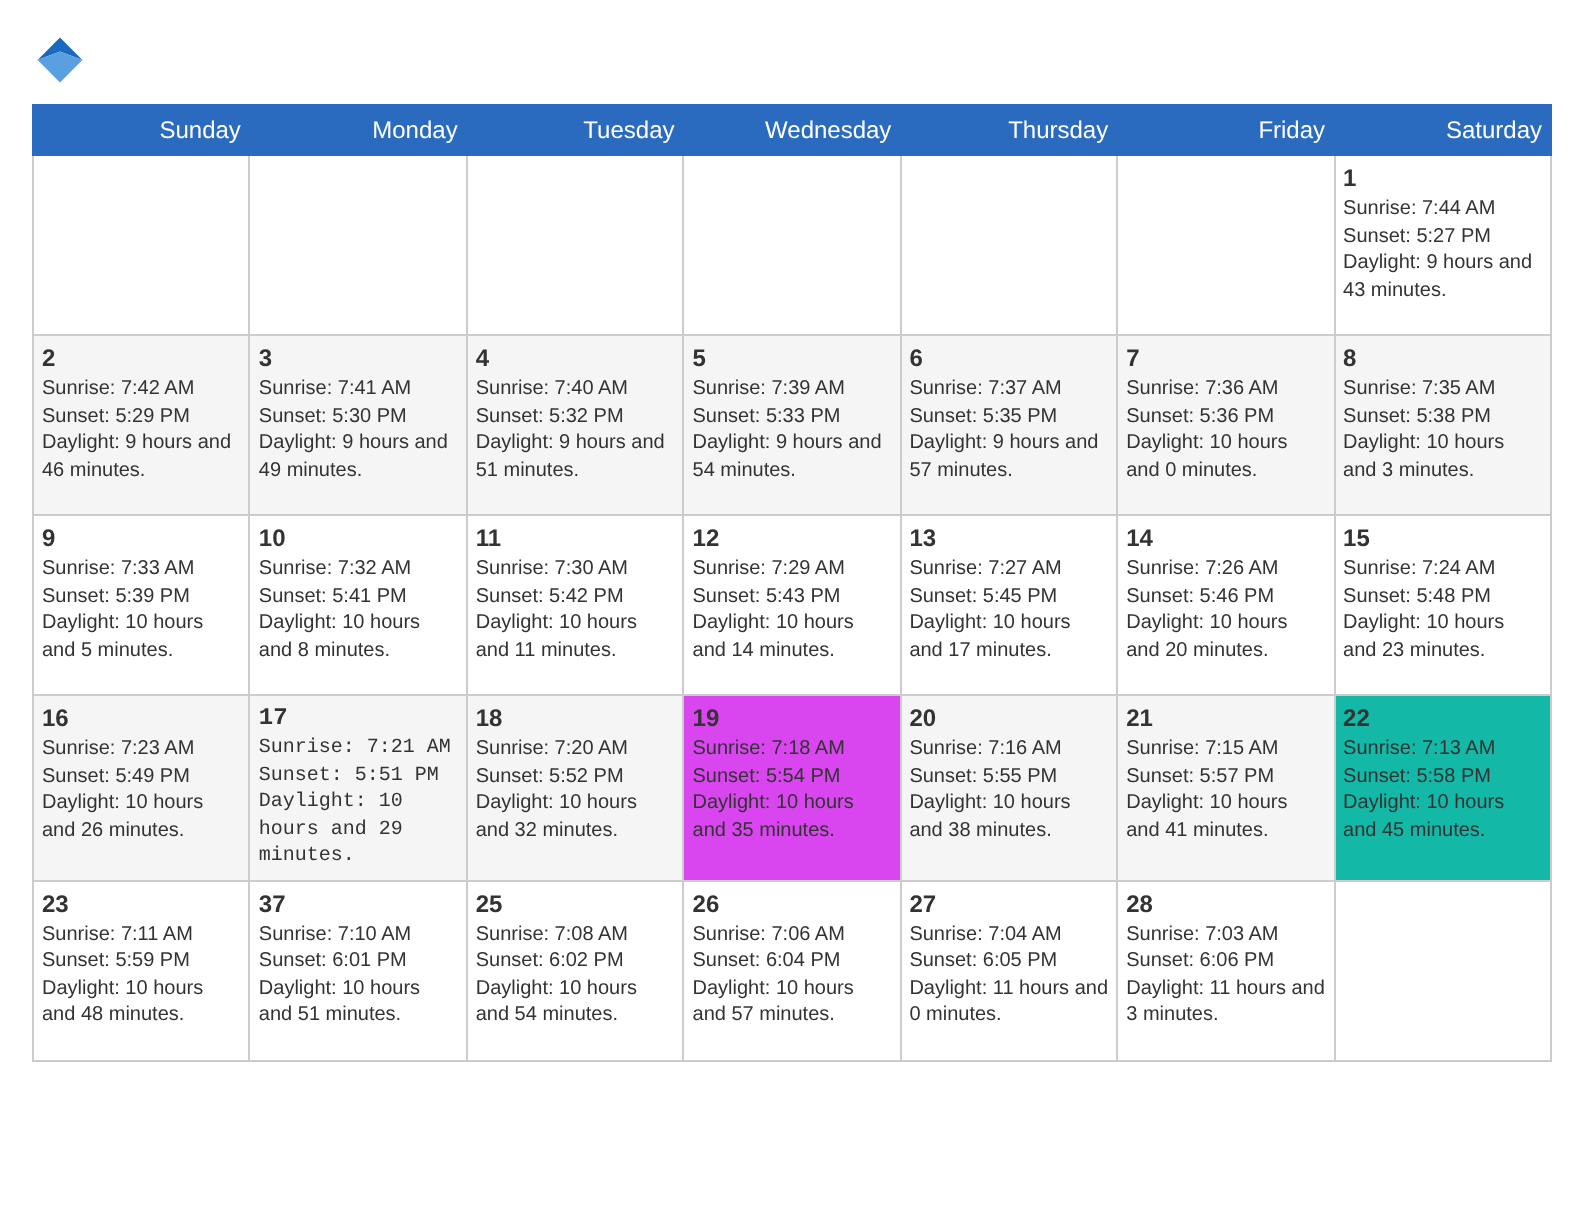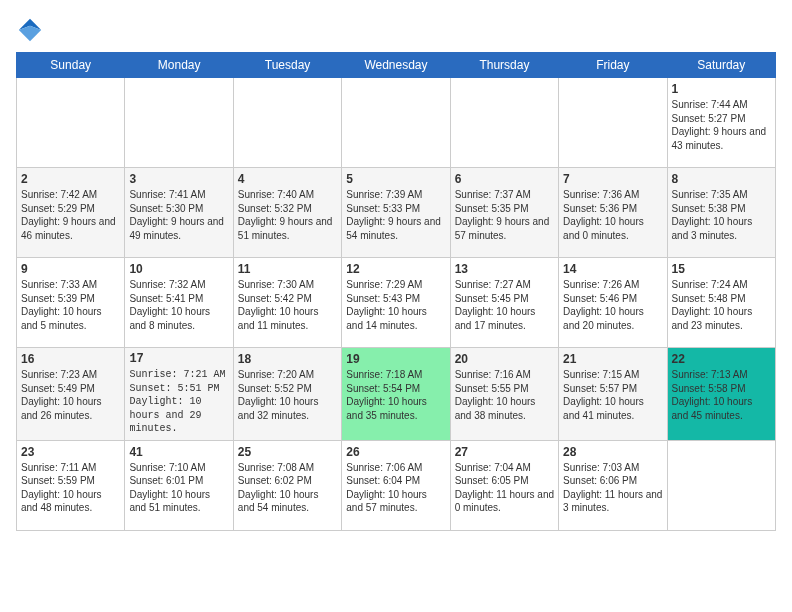--- a/index.html
+++ b/index.html
@@ -46,21 +46,21 @@
     }
     .calendar {
       width: 100%;
       border-collapse: collapse;
       font-size: 11px;
     }
     .calendar th {
       background: #2a6bbf;
       color: #fff;
       padding: 5px 4px;
-      text-align: center;
+      text-align: right;
       font-size: 12px;
       font-weight: normal;
       border: 1px solid #2a6bbf;
     }
     .calendar td {
       vertical-align: top;
       border: 1px solid #ccc;
       padding: 4px;
       width: calc(100% / 7);
       height: 90px;
@@ -232,21 +232,21 @@
           <div class="cell-text">Sunrise: 7:21 AM
 Sunset: 5:51 PM
 Daylight: 10 hours and 29 minutes.</div>
         </td>
         <td style="background: rgb(245, 245, 245); margin-top: 14px;">
           <span class="day-num">18</span>
           <div class="cell-text">Sunrise: 7:20 AM
 Sunset: 5:52 PM
 Daylight: 10 hours and 32 minutes.</div>
         </td>
-        <td style="background: #86efac;">
+        <td style="background: #d946ef;">
           <span class="day-num">19</span>
           <div class="cell-text">Sunrise: 7:18 AM
 Sunset: 5:54 PM
 Daylight: 10 hours and 35 minutes.</div>
         </td>
         <td style="background: rgb(245, 245, 245);">
           <span class="day-num">20</span>
           <div class="cell-text">Sunrise: 7:16 AM
 Sunset: 5:55 PM
 Daylight: 10 hours and 38 minutes.</div>
@@ -265,21 +265,21 @@
         </td>
       </tr>
       <tr>
         <td>
           <span class="day-num">23</span>
           <div class="cell-text">Sunrise: 7:11 AM
 Sunset: 5:59 PM
 Daylight: 10 hours and 48 minutes.</div>
         </td>
         <td>
-          <span class="day-num">41</span>
+          <span class="day-num">37</span>
           <div class="cell-text">Sunrise: 7:10 AM
 Sunset: 6:01 PM
 Daylight: 10 hours and 51 minutes.</div>
         </td>
         <td>
           <span class="day-num">25</span>
           <div class="cell-text">Sunrise: 7:08 AM
 Sunset: 6:02 PM
 Daylight: 10 hours and 54 minutes.</div>
         </td>

